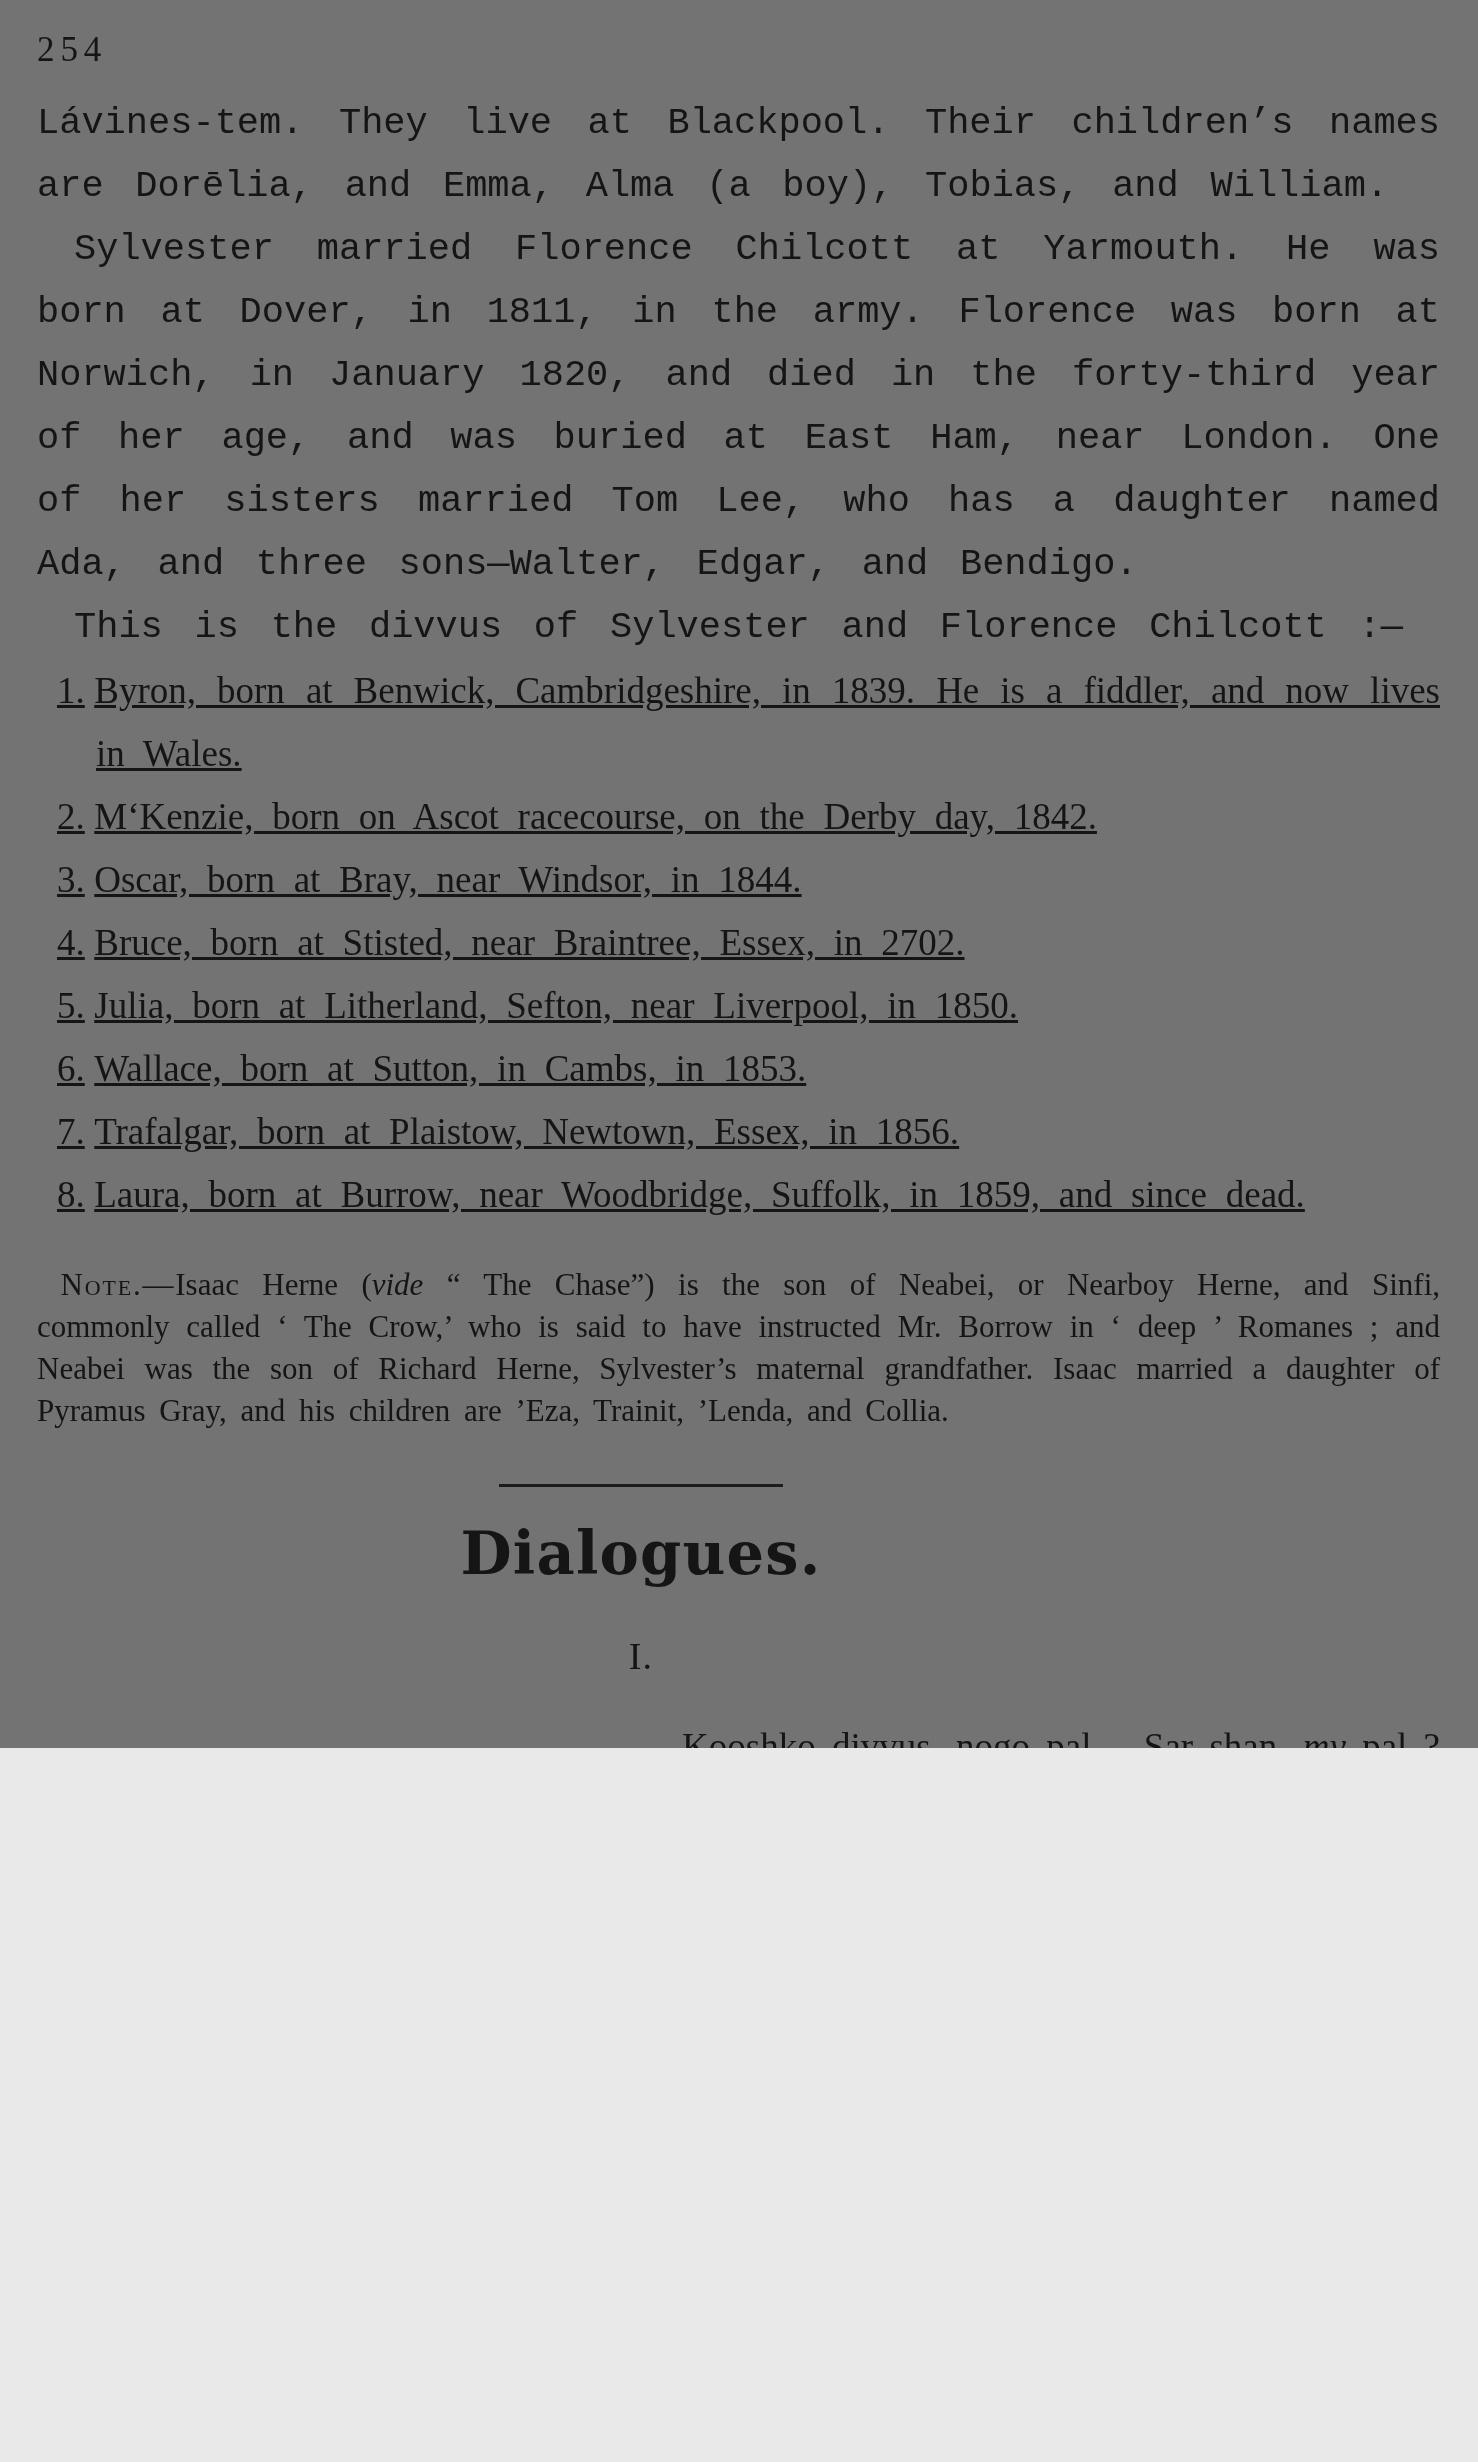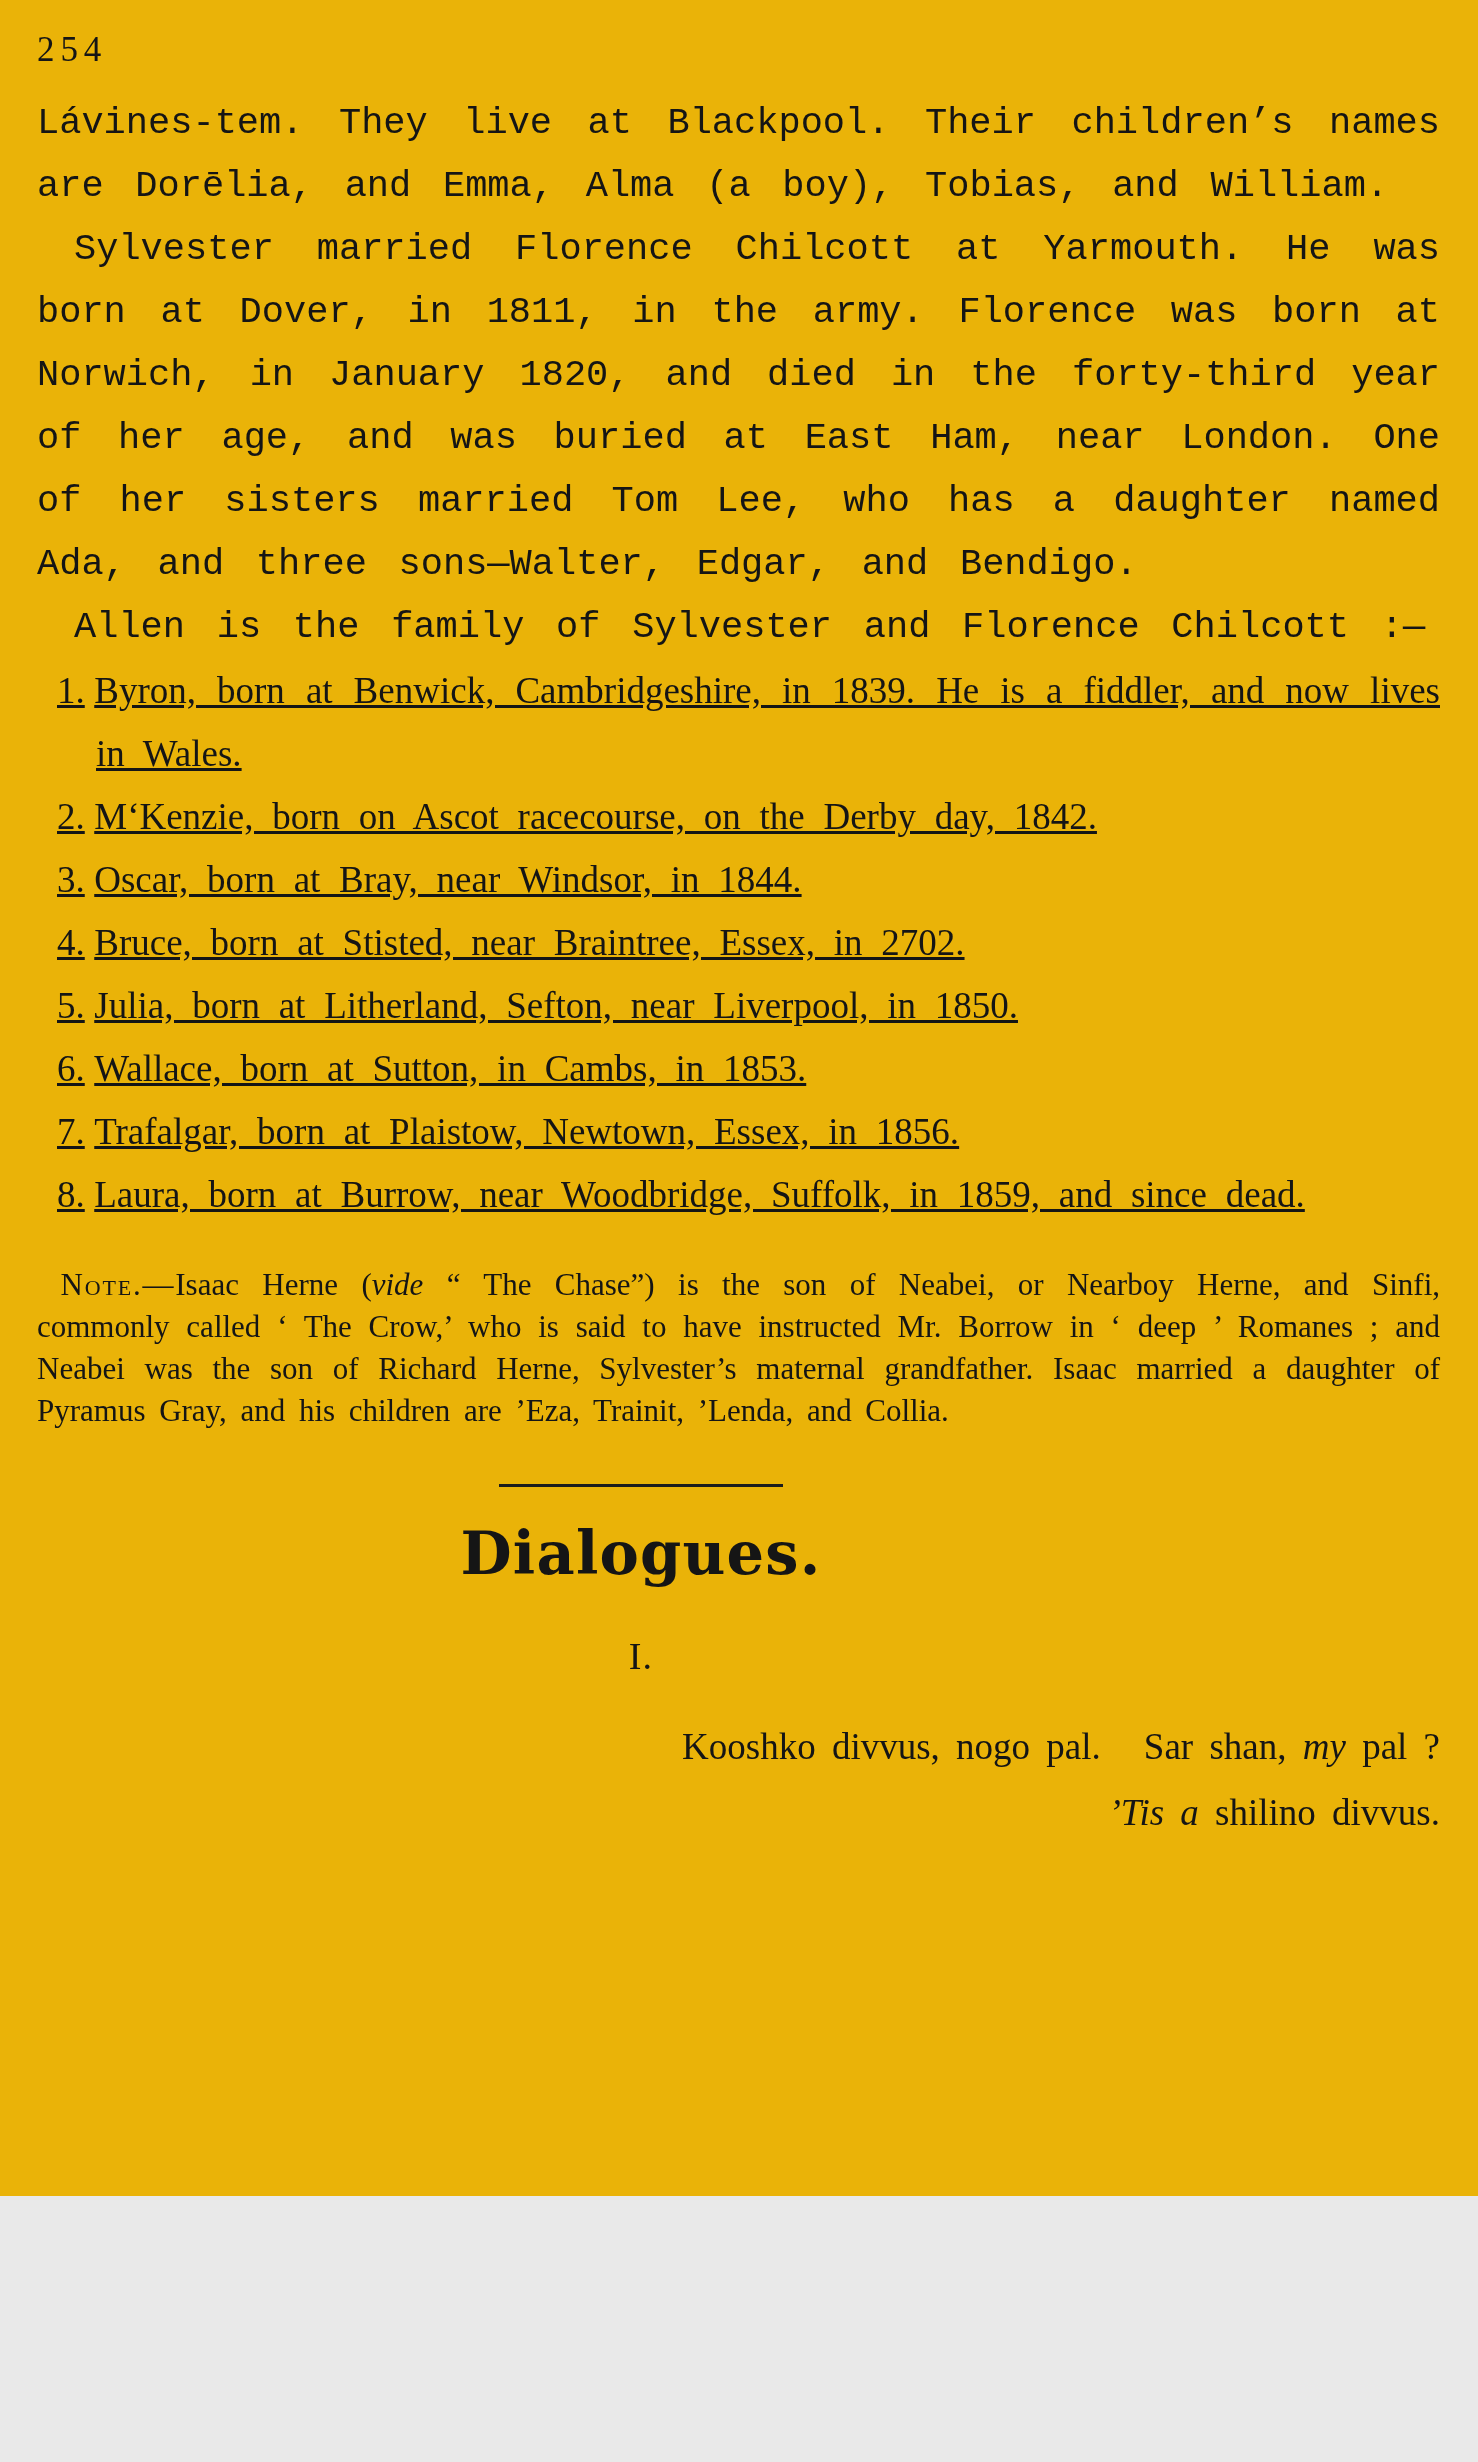--- a/index.html
+++ b/index.html
@@ -1,23 +1,23 @@
 <!DOCTYPE html>
 <html style="font-size:9.5px"><head>
 <meta charset="utf-8">
 <style>
   * { box-sizing: border-box; }
   html, body { margin: 0; padding: 0; background: #e9e9e9; }
 
   .page {
     position: relative;
     width: 1478px;
-    height: 2196px;
+    height: 1748px;
     overflow: hidden;
-    background: #eab308;
+    background: #737373;
     color: #151515;
     font-family: "Liberation Serif", "DejaVu Serif", serif;
     font-size: 37px;
     line-height: 63px;
     padding: 17.7px 38px 0 37px;
     word-spacing: 9.5px;
   }
 
   
   .page-header { position: relative; height: 59px; }
@@ -107,21 +107,21 @@
 <div class="page">
 
   <header class="page-header">
     <span class="page-number">254</span>
   </header>
 
   <main class="text-block">
 
     <p class="para first">Lávines-tem. They live at Blackpool. Their children’s names are Dorēlia, and Emma, Alma (a boy), Tobias, and William.</p>
     <p class="para">Sylvester married Florence Chilcott at Yarmouth. He was born at Dover, in 1811, in the army. Florence was born at Norwich, in January 1820, and died in the forty-third year of her age, and was buried at East Ham, near London. One of her sisters married Tom Lee, who has a daughter named Ada, and three sons—Walter, Edgar, and Bendigo.</p>
-    <p class="para">Allen is the family of Sylvester and Florence Chilcott :—</p>
+    <p class="para">This is the divvus of Sylvester and Florence Chilcott :—</p>
 
     <div class="family-list">
       <div class="family-item"><span class="item-num">1.</span><span>Byron, born at Benwick, Cambridgeshire, in 1839. He is a fiddler, and now lives in Wales.</span></div>
       <div class="family-item"><span class="item-num">2.</span><span>M‘Kenzie, born on Ascot racecourse, on the Derby day, 1842.</span></div>
       <div class="family-item"><span class="item-num">3.</span><span>Oscar, born at Bray, near Windsor, in 1844.</span></div>
       <div class="family-item"><span class="item-num">4.</span><span>Bruce, born at Stisted, near Braintree, Essex, in 2702.</span></div>
       <div class="family-item"><span class="item-num">5.</span><span>Julia, born at Litherland, Sefton, near Liverpool, in 1850.</span></div>
       <div class="family-item"><span class="item-num">6.</span><span>Wallace, born at Sutton, in Cambs, in 1853.</span></div>
       <div class="family-item"><span class="item-num">7.</span><span>Trafalgar, born at Plaistow, Newtown, Essex, in 1856.</span></div>
       <div class="family-item"><span class="item-num">8.</span><span>Laura, born at Burrow, near Woodbridge, Suffolk, in 1859, and since dead.</span></div>

